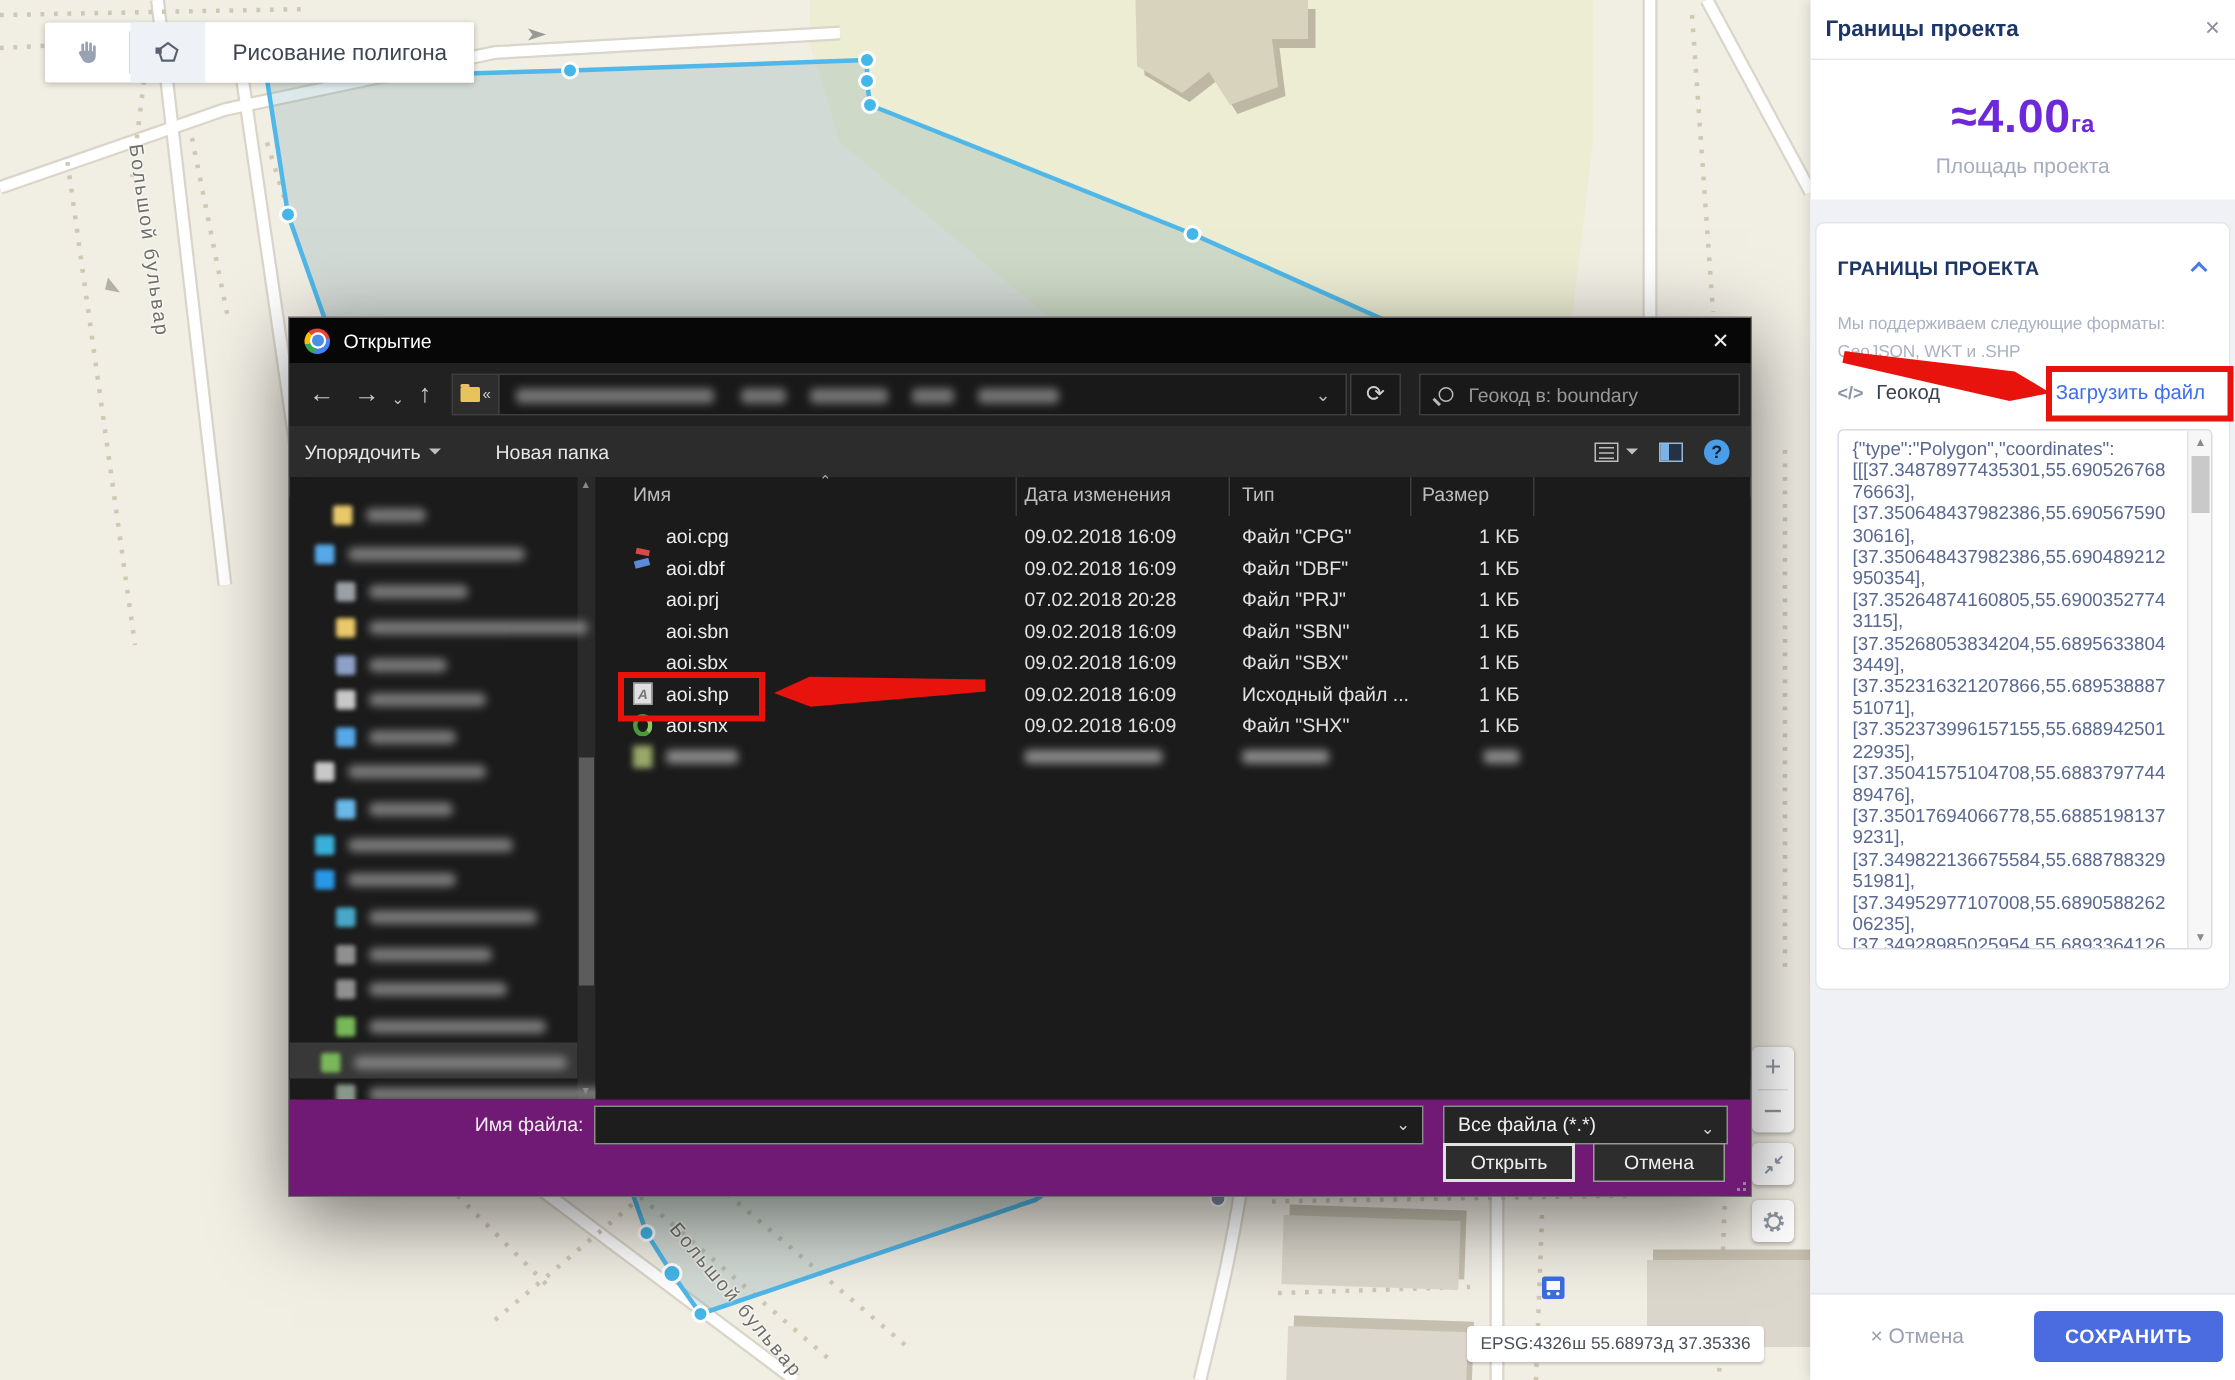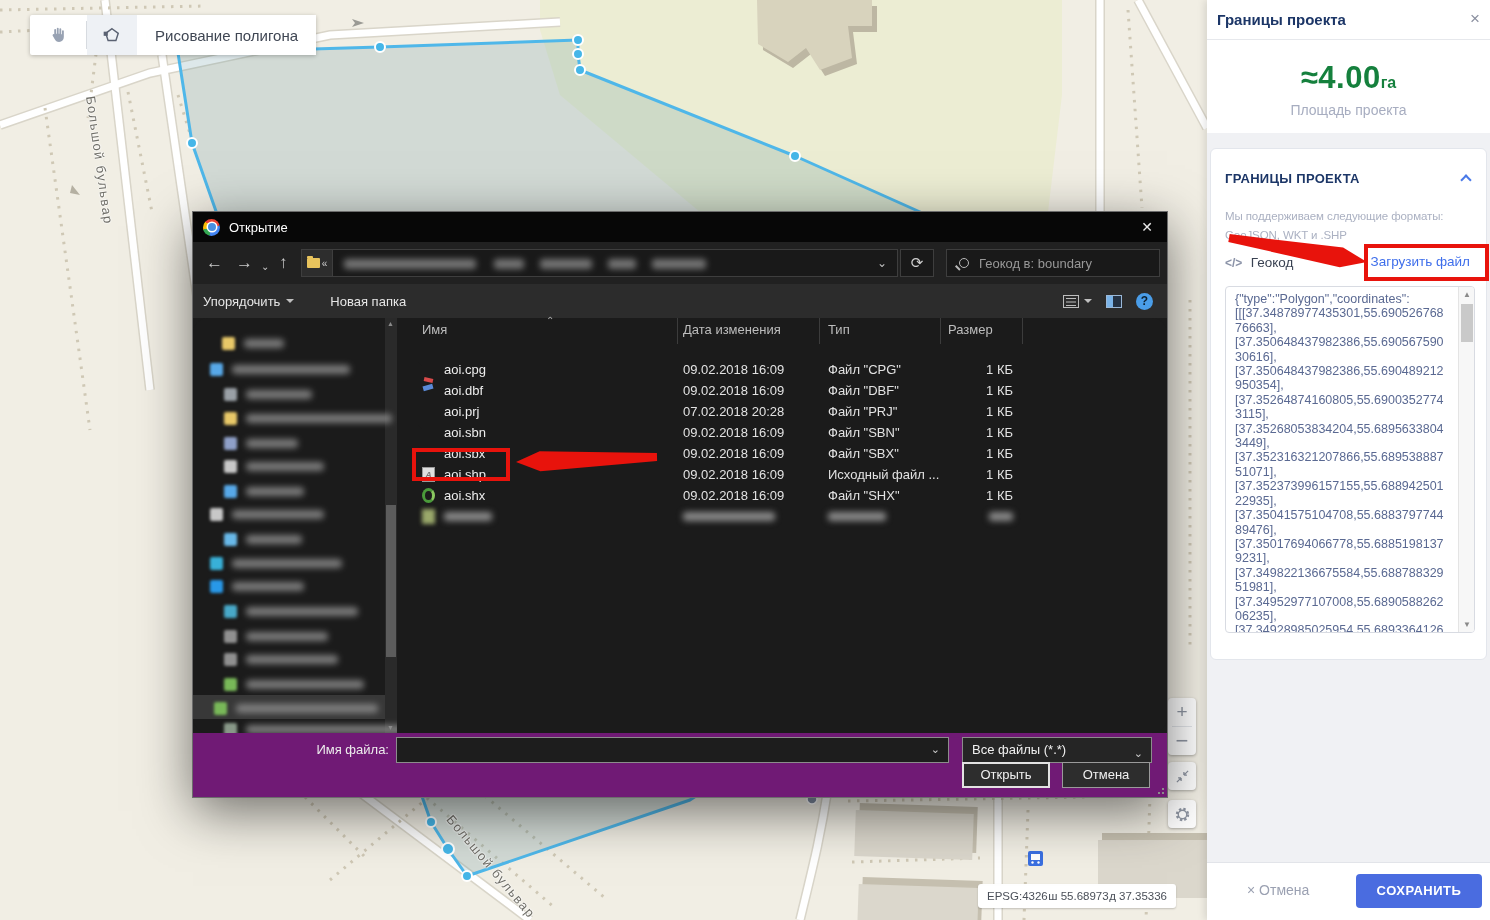--- a/index.html
+++ b/index.html
@@ -89,21 +89,21 @@
   .ico-dbf::before { content:""; position:absolute; left:1px; top:2px; width:10px; height:5px; background:#5a8ad8; transform:rotate(-15deg); }
   .ico-dbf::after { content:""; position:absolute; left:2px; bottom:1px; width:9px; height:4px; background:#d84a4a; transform:rotate(12deg); }
   .ico-shp { background:#e0e0e0; box-shadow:inset 0 0 0 1px #9a9a9a; display:flex; align-items:center; justify-content:center; color:#777; font-size:9px; font-weight:bold; }
   .ico-shx { border-radius:50%; border:3px solid #4a9a3a; border-right-color:#8ac860; background:transparent; }
   .ico-blur { background:#9aa86a; filter:blur(2px); }
 
   .sidebar { position:absolute; right:0; top:0; width:283px; height:920px; background:#fff; z-index:30; box-shadow:-2px 0 8px rgba(0,0,0,.12); }
   .sb-header { position:absolute; top:0; left:0; right:0; height:40px; border-bottom:1px solid #e6e8ec; }
   .sb-title { position:absolute; left:10px; top:11px; font-size:15px; font-weight:bold; color:#1c3667; }
   .sb-close { position:absolute; right:10px; top:9px; font-size:17px; color:#8b90a0; }
-  .sb-area-val { position:absolute; top:60px; width:100%; text-align:center; color:#15803d; }
+  .sb-area-val { position:absolute; top:60px; width:100%; text-align:center; color:#6d28d9; }
   .sb-area-val b { font-size:31px; letter-spacing:.5px; }
   .sb-area-val span { font-size:16px; font-weight:bold; }
   .sb-area-cap { position:absolute; top:102px; width:100%; text-align:center; font-size:14px; color:#a7adc0; }
   .sb-gray { position:absolute; left:0; top:133px; right:0; height:729px; background:#f0f1f4; }
   .sb-card { position:absolute; left:3px; top:15px; width:277px; height:512px; background:#fff; border:1px solid #e3e6ec; border-radius:6px; }
   .card-title { position:absolute; left:14px; top:22px; font-size:13px; font-weight:bold; color:#1c3667; letter-spacing:.3px; }
   .card-chev { position:absolute; right:16px; top:27px; width:8px; height:8px; border-left:2px solid #4a79e8; border-top:2px solid #4a79e8; transform:rotate(45deg); }
   .card-note { position:absolute; left:14px; top:58px; width:254px; font-size:11.5px; line-height:19px; color:#abb1c2; letter-spacing:-0.1px; }
   .geo-row { position:absolute; left:14px; top:104px; right:14px; height:22px; }
   .geo-ico { font-weight:bold; color:#8b93a8; font-size:12px; }
@@ -372,21 +372,21 @@
           <span class="col-head" style="left:25px;">Имя</span>
           <span class="sort-chev">⌃</span>
           <span class="col-head" style="left:286px;">Дата изменения</span>
           <span class="col-head" style="left:431px;">Тип</span>
           <span class="col-head" style="left:551px;">Размер</span>
           <div class="col-div" style="left:280px;"></div>
           <div class="col-div" style="left:422px;"></div>
           <div class="col-div" style="left:543px;"></div>
           <div class="col-div" style="left:625px;"></div>
         </div>
-        <div id="fileRows" style="position:absolute;left:0;top:27px;right:0;bottom:0;margin-top:12px;">
+        <div id="fileRows" style="position:absolute;left:0;top:27px;right:0;bottom:0;">
             <div class="frow" style="top: 2px;"><i class="f-ico ico-page"></i><span class="f-name">aoi.cpg</span><span class="f-date">09.02.2018 16:09</span><span class="f-type">Файл "CPG"</span><span class="f-size">1 КБ</span></div>
             <div class="frow" style="top: 23px;"><i class="f-ico ico-dbf"></i><span class="f-name">aoi.dbf</span><span class="f-date">09.02.2018 16:09</span><span class="f-type">Файл "DBF"</span><span class="f-size">1 КБ</span></div>
             <div class="frow" style="top: 44px;"><i class="f-ico ico-prj"></i><span class="f-name">aoi.prj</span><span class="f-date">07.02.2018 20:28</span><span class="f-type">Файл "PRJ"</span><span class="f-size">1 КБ</span></div>
             <div class="frow" style="top: 65px;"><i class="f-ico ico-page"></i><span class="f-name">aoi.sbn</span><span class="f-date">09.02.2018 16:09</span><span class="f-type">Файл "SBN"</span><span class="f-size">1 КБ</span></div>
             <div class="frow" style="top: 86px;"><i class="f-ico ico-page"></i><span class="f-name">aoi.sbx</span><span class="f-date">09.02.2018 16:09</span><span class="f-type">Файл "SBX"</span><span class="f-size">1 КБ</span></div>
             <div class="frow" style="top: 107px;">
               <i class="f-ico ico-shp">A</i>
               <span class="f-name">aoi.shp</span>
               <span class="f-date">09.02.2018 16:09</span>
               <span class="f-type">Исходный файл ...</span>
@@ -408,21 +408,21 @@
             </div>
           </div>
       </div>
     </div>
     <div class="dlg-bottom">
       <div class="fname-label">Имя файла:</div>
       <div class="fname-input">
         <div class="combo-chev" style="right:8px; top:5px; position:absolute;">⌄</div>
       </div>
       <div class="ftype-combo">
-        <span>Все файлы (*.*)</span>
+        <span>Все файла (*.*)</span>
         <div class="combo-chev" style="right:8px; top:3px; position:absolute;">⌄</div>
       </div>
       <div class="btn-open">Открыть</div>
       <div class="btn-cancel">Отмена</div>
       <div class="grip">
         <i style="right:0;bottom:0;"></i>
           <i style="right:4px;bottom:0;"></i>
           <i style="right:0;bottom:4px;"></i>
       </div>
     </div>

